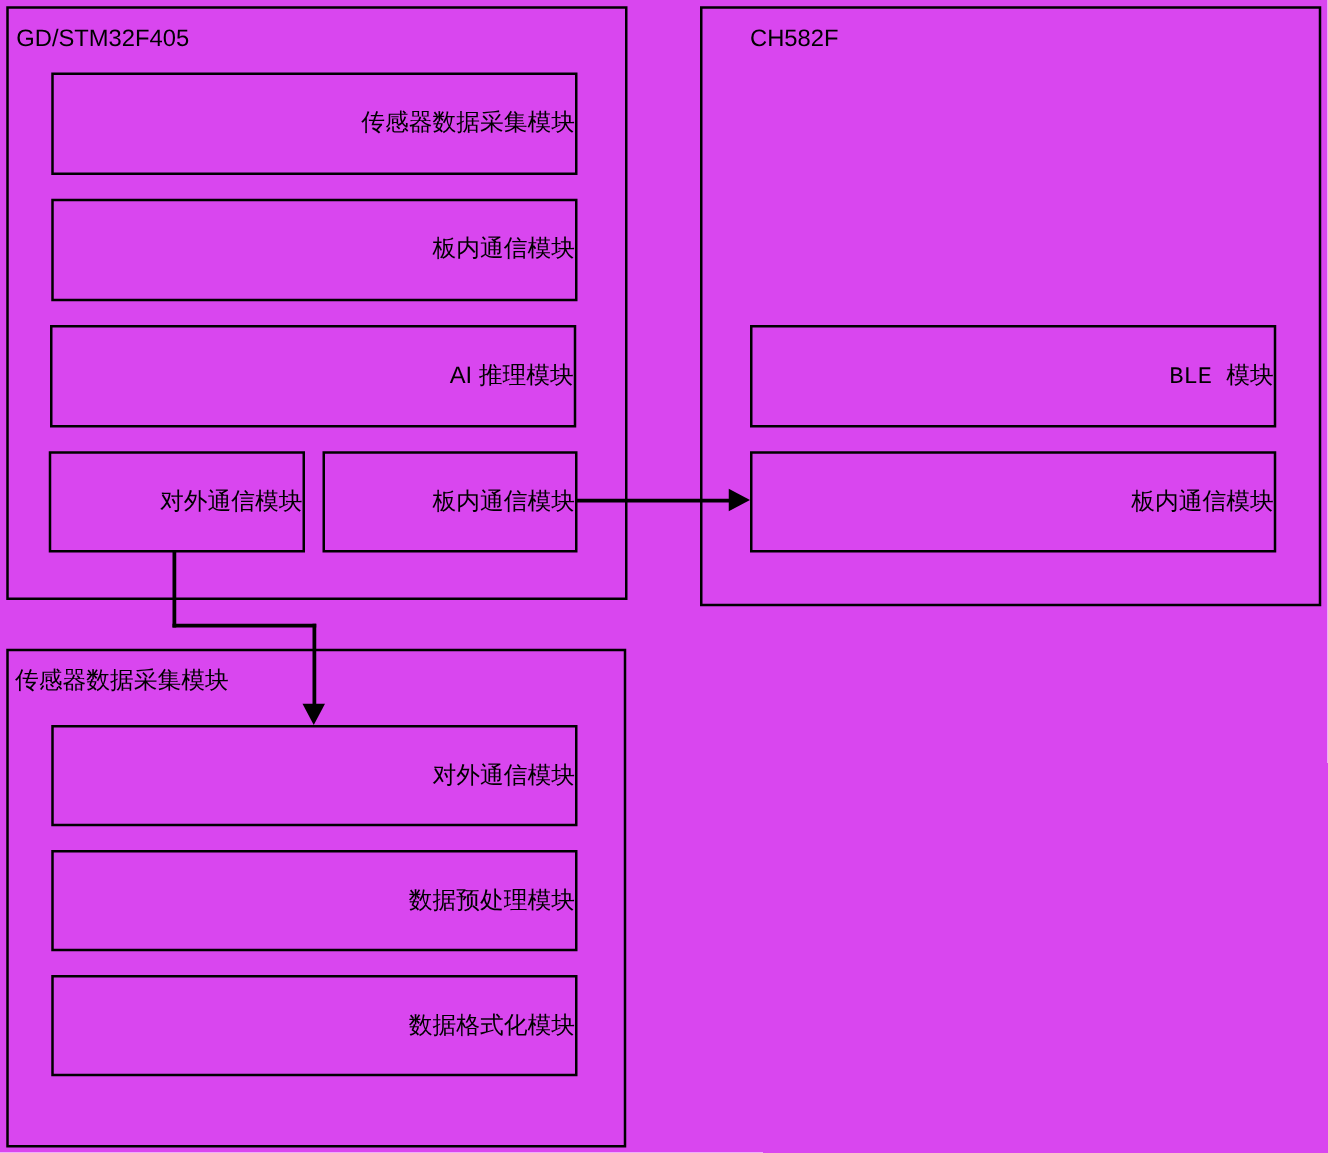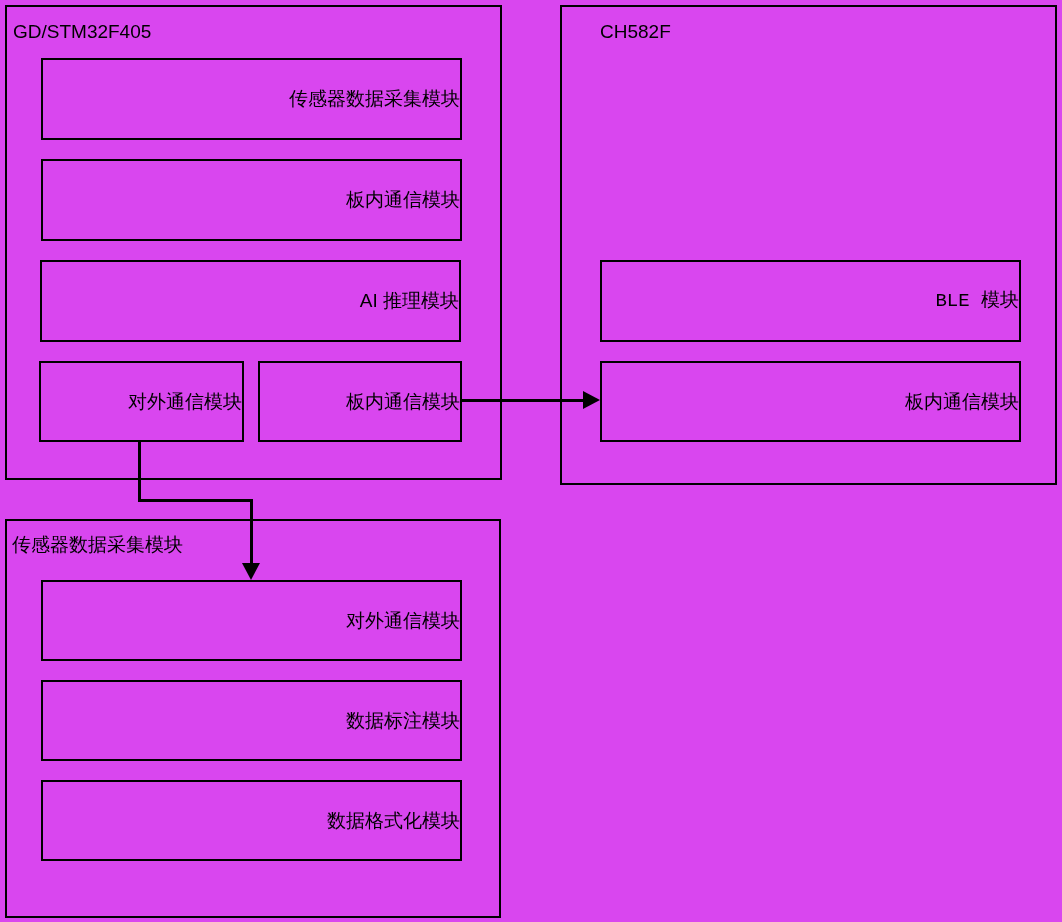--- a/index.html
+++ b/index.html
@@ -108,21 +108,21 @@
   </div>
 
   <div class="panel" style="left:5px; top:519px; width:496px; height:399px;"></div>
   <div class="panel-title" style="left:12px; top:534px;">传感器数据采集模块</div>
 
   <div class="module" style="left:41px; top:580px; width:421px; height:81px;">
     <span class="module-label">对外通信模块</span>
   </div>
 
   <div class="module" style="left:41px; top:680px; width:421px; height:81px;">
-    <span class="module-label">数据标注模块</span>
+    <span class="module-label">数据预处理模块</span>
   </div>
 
   <div class="module" style="left:41px; top:780px; width:421px; height:81px;">
     <span class="module-label">数据格式化模块</span>
   </div>
 
   <div class="conn conn-h" style="left:461px; top:399px; width:124px;"></div>
   <div class="arrowhead arrow-right" style="left:583px; top:391px;"></div>
 
   <div class="conn conn-v" style="left:138px; top:441px; height:61px;"></div>

